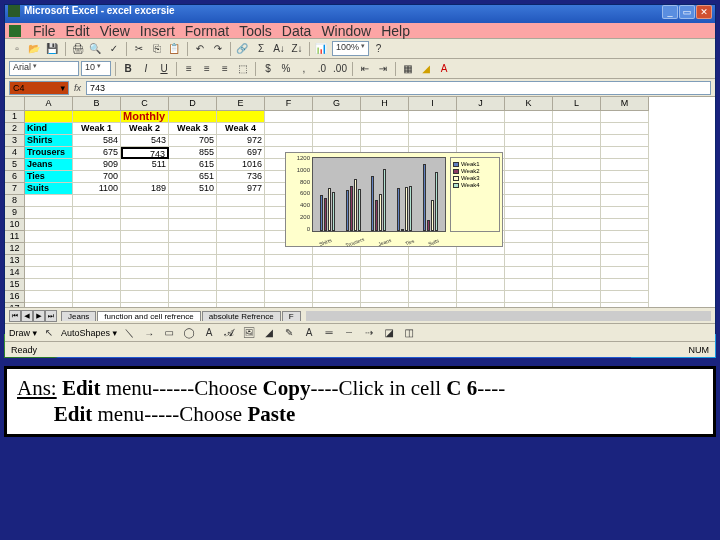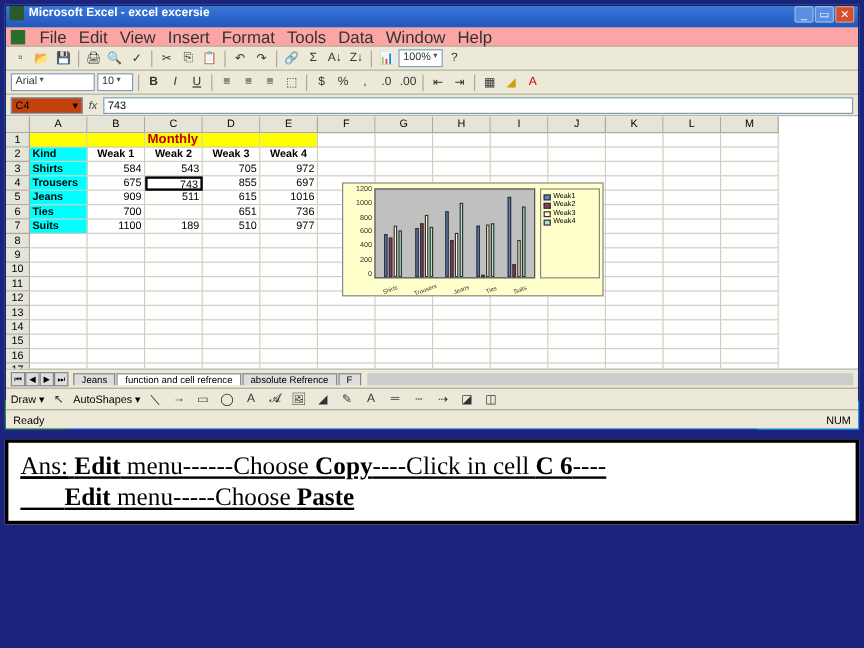--- a/index.html
+++ b/index.html
@@ -58,21 +58,21 @@
   .sheet-tab.inactive { background: #ddd; }
   .tabs-filler { flex: 1; background: #ccc; height: 10px; margin-left: 4px; position: relative; }
   .drawbar { background: #ece9d8; height: 18px; display: flex; align-items: center; padding: 0 4px; gap: 4px; font-size: 9px; border-top: 1px solid #aca899; }
   .statusbar { background: #ece9d8; height: 16px; display: flex; align-items: center; padding: 0 6px; font-size: 9px; border-top: 1px solid #aca899; justify-content: space-between; }
   .taskbar { background: linear-gradient(to bottom, #3168d5, #225ad0); height: 24px; display: flex; align-items: center; font-size: 10px; color: #fff; }
   .start-btn { background: linear-gradient(to bottom, #3c9b3c, #2a7a2a); height: 100%; padding: 0 12px 0 6px; display: flex; align-items: center; gap: 4px; font-weight: bold; font-style: italic; border-radius: 0 8px 8px 0; }
   .start-btn .orb { width: 14px; height: 14px; border-radius: 2px; background: radial-gradient(circle, #f55 0 30%, #5f5 30% 60%, #55f 60% 100%); }
   .task-item { background: #1a4ab8; border: 1px solid #4a7ad8; height: 18px; margin-left: 6px; padding: 0 8px; display: flex; align-items: center; gap: 4px; font-size: 9px; border-radius: 2px; }
   .tray { margin-left: auto; background: #1a9ae0; height: 100%; padding: 0 8px; display: flex; align-items: center; gap: 6px; font-size: 9px; }
   .question-box { background: #fff; margin: 8px 0 0 0; padding: 8px 10px; font-family: 'Times New Roman', serif; font-size: 21px; color: #000; line-height: 1.25; }
-  .answer-box { background: #fff; border: 3px solid #000; margin: 8px 0 0 0; padding: 6px 10px; font-family: 'Times New Roman', serif; font-size: 21px; color: #000; line-height: 1.25; text-decoration: underline; }
+  .answer-box { background: #fff; border: 3px solid #000; margin: 8px 0 0 0; padding: 6px 10px; font-family: 'Times New Roman', serif; font-size: 21px; color: #000; line-height: 1.25; }
   .ul { text-decoration: underline; }
 </style>
 </head>
 <body>
 
 <div class="slide">
   <div class="excel-window">
 
     <div class="titlebar">
       <span class="x-icon"></span>

